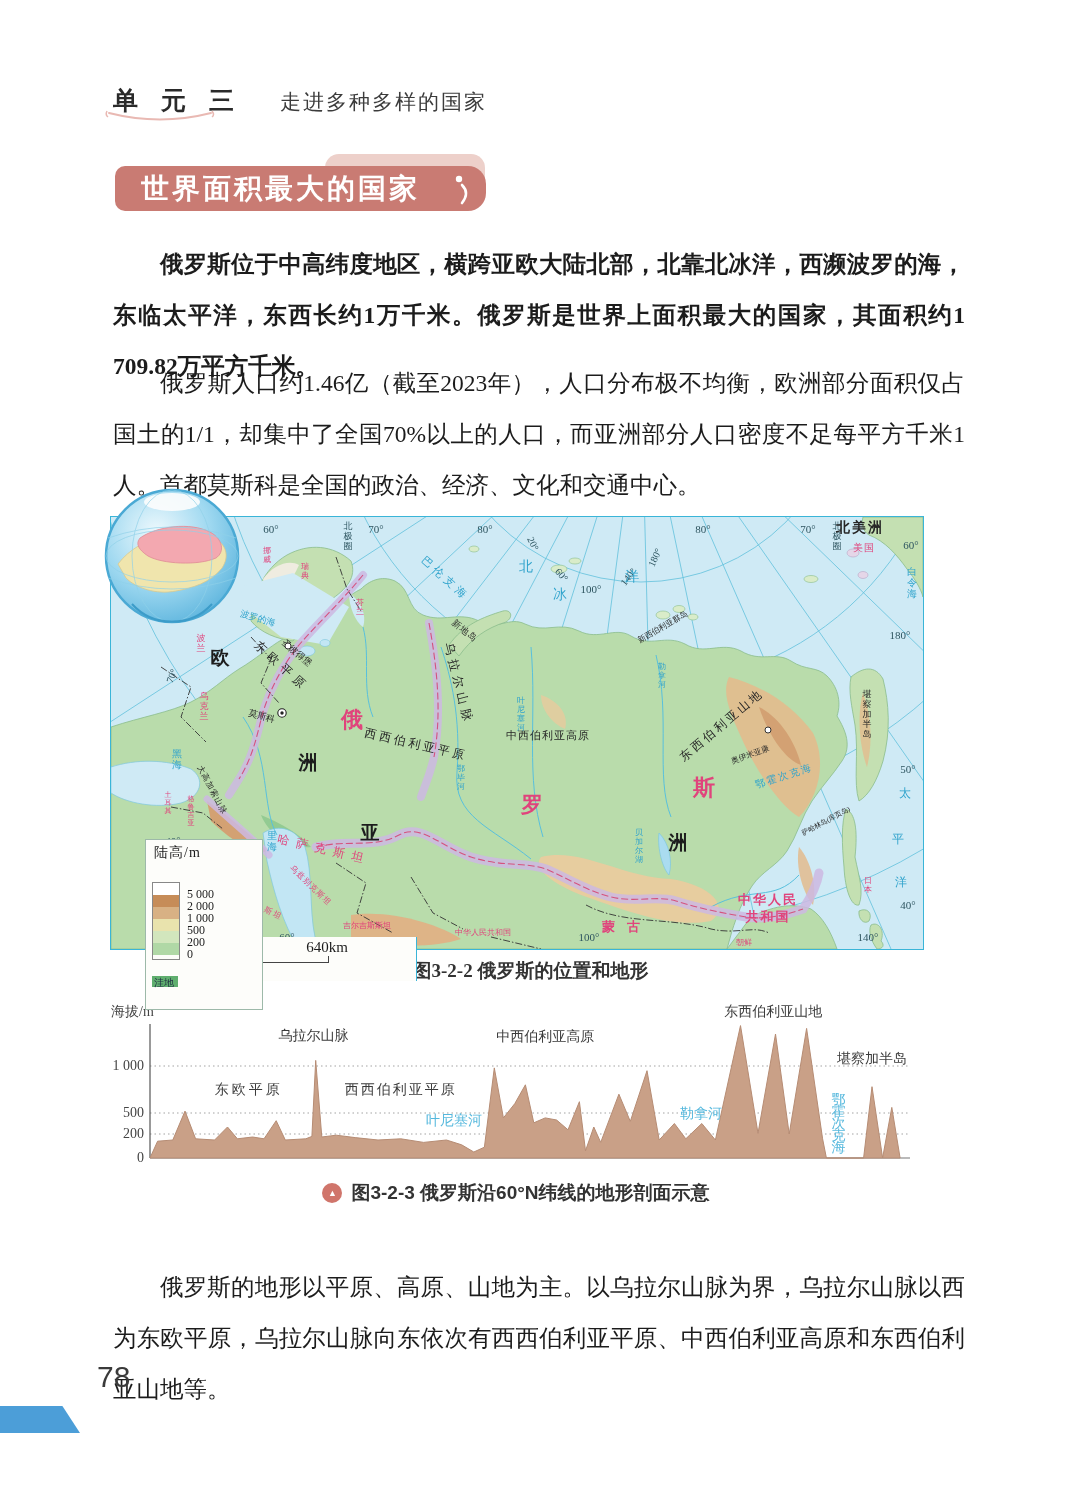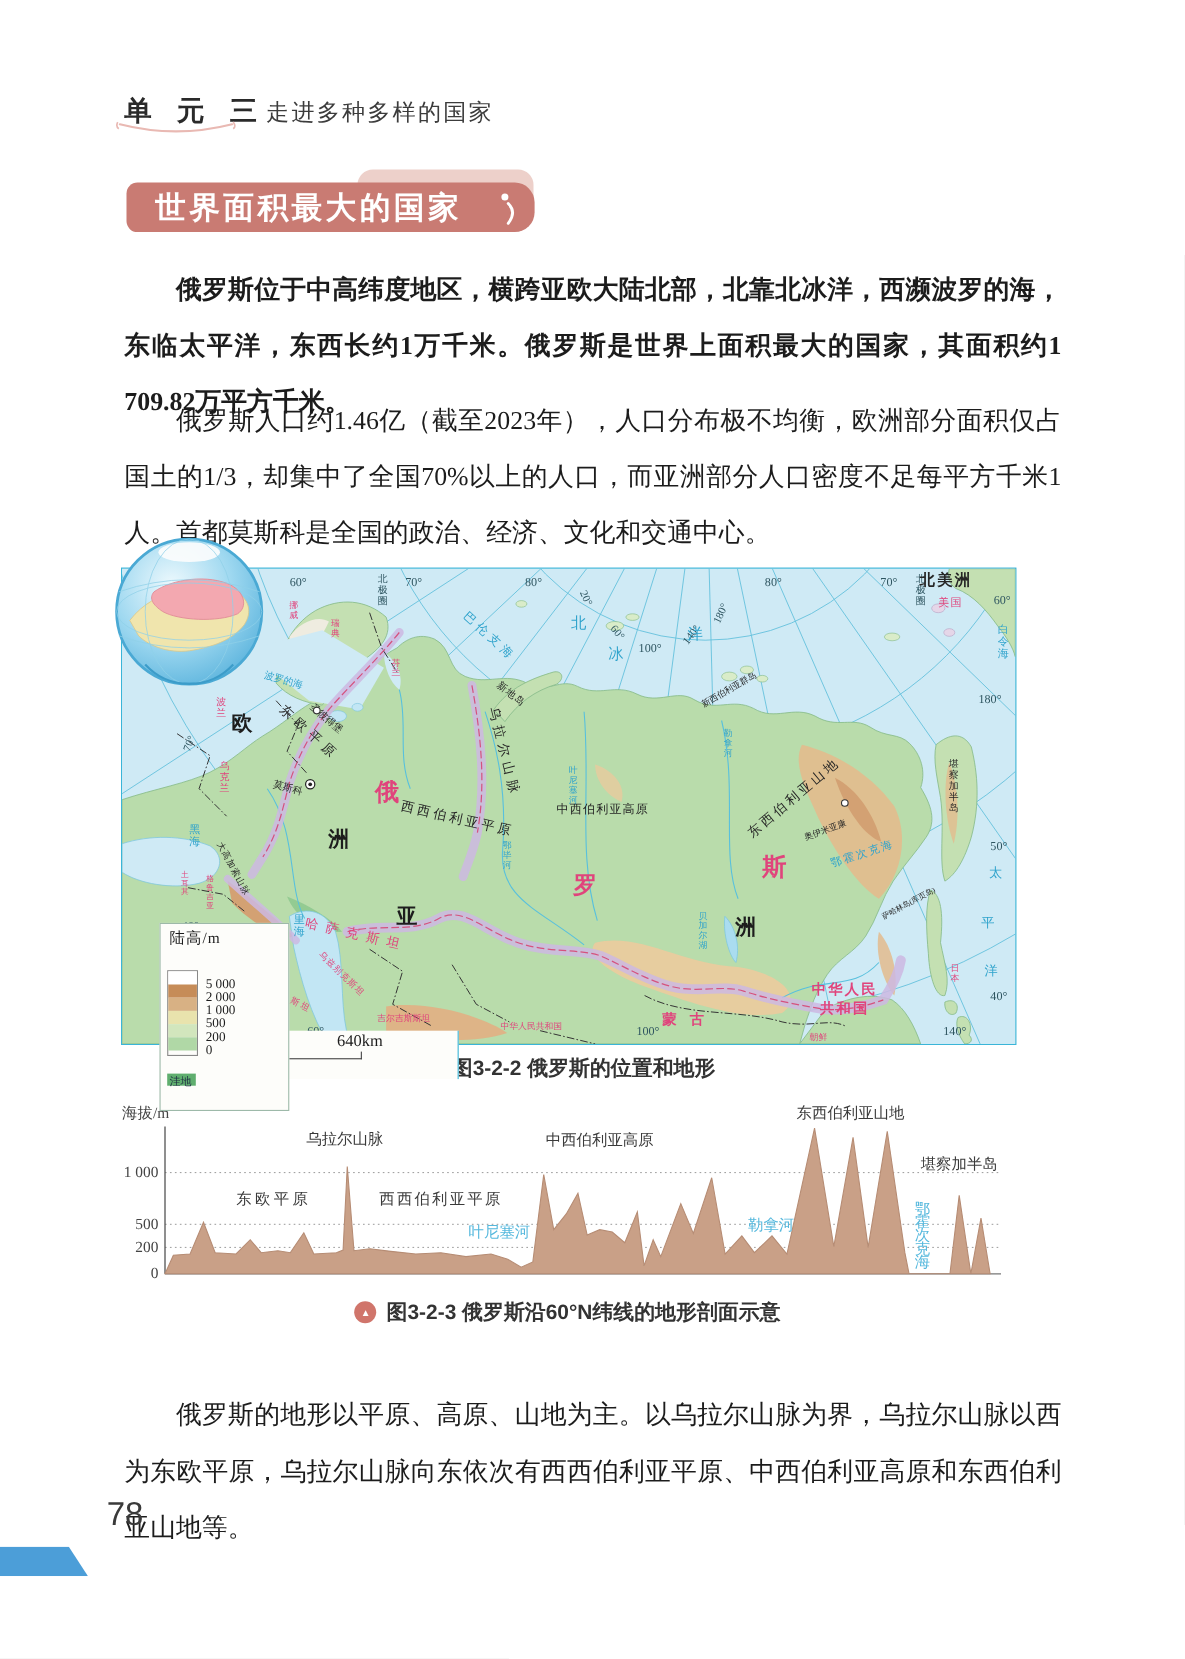--- a/index.html
+++ b/index.html
@@ -1,19 +1,19 @@
 <!DOCTYPE html>
 <html style="--banner: #c97b73; --banner_shadow: #edd0ca; --footer_blue: #4c9ed8; --caption_badge: #d0756b; --map_sea: #cfeaf5; --map_land: #b9dcab; --russia_label_pink: #e0447c;"><head>
 <meta charset="utf-8">
 <style>
   html,body{margin:0;padding:0;background:#e8e8e8;}
   .page{position:relative;width:1077px;height:1508px;background:#ffffff;margin:0 auto;
         font-family:"Liberation Serif",serif;color:#1c1c1c;overflow:hidden;}
   
-  .unit-header{position:absolute;left:113px;top:84px;display:flex;align-items:baseline;}
+  .unit-header{position:absolute;left:113px;top:84px;display:flex;align-items:baseline;gap:38px;}
   .unit-label{font-size:25px;font-weight:bold;letter-spacing:8px;color:#2a2a2a;position:relative;
               font-family:"Liberation Sans",sans-serif;}
   .unit-swoosh{position:absolute;left:-8px;top:26px;}
   .unit-title{font-size:21px;color:#3c3c3c;letter-spacing:2px;font-family:"Liberation Sans",sans-serif;}
   
   .banner-wrap{position:absolute;left:115px;top:163px;width:372px;height:50px;}
   .banner-shadow{position:absolute;left:210px;top:-9px;width:160px;height:48px;background:var(--banner_shadow);
                  border-radius:14px;}
   .banner{position:absolute;left:0;top:3px;width:345px;height:45px;background:var(--banner);
           border-radius:10px 18px 18px 10px;display:flex;align-items:center;padding-left:26px;}
@@ -42,21 +42,21 @@
   .legend-dep-label{font-size:10px;color:#234;margin-left:-24px;}
   .scalebox{position:absolute;left:106px;top:420px;width:178px;height:40px;background:#fdfdfa;
             border-left:1px solid #3ab5d8;border-right:1px solid #3ab5d8;z-index:4;padding:2px 10px;}
   .scale-nums{display:flex;justify-content:space-between;width:120px;font-size:15px;}
   .scale-bar{width:95px;height:6px;border-left:1.5px solid #444;border-right:1.5px solid #444;
              border-bottom:1.5px solid #444;margin-left:4px;}
   
   .caption{position:absolute;left:110px;width:812px;display:flex;justify-content:center;
            align-items:center;gap:9px;font-size:19px;font-weight:bold;color:#333;
            font-family:"Liberation Sans",sans-serif;}
-  #cap-map{top:958px;} #cap-profile{top:1180px;}
+  #cap-map{top:958px;font-family:Liberation Serif, serif;} #cap-profile{top:1180px;}
   .cap-badge{width:20px;height:20px;border-radius:50%;background:var(--caption_badge);color:#fff;
              display:flex;align-items:center;justify-content:center;font-size:9px;flex:0 0 auto;}
   
   .profile-fig{position:absolute;left:105px;top:998px;width:825px;height:190px;}
   
   .footer-bar{position:absolute;left:0;top:1406px;width:80px;height:27px;background:var(--footer_blue);
               clip-path:polygon(0 0,78% 0,100% 100%,0 100%);}
   .page-num{position:absolute;left:97px;top:1360px;font-size:30px;color:#3a3a3a;
             font-family:"Liberation Sans",sans-serif;}
   
@@ -93,21 +93,21 @@
     <div class="banner">
       <span class="banner-text">世界面积最大的国家</span>
       <svg class="banner-decor" width="26" height="32" viewBox="0 0 26 32">
         <circle cx="9" cy="6" r="3.2" fill="#ffffff"></circle>
         <path d="M12,12 q8,8 0,18" fill="none" stroke="#ffffff" stroke-width="2.6" stroke-linecap="round"></path>
       </svg>
     </div>
   </div>
 
   <p class="para" id="p1">俄罗斯位于中高纬度地区，横跨亚欧大陆北部，北靠北冰洋，西濒波罗的海，东临太平洋，东西长约1万千米。俄罗斯是世界上面积最大的国家，其面积约1 709.82万平方千米。</p>
-  <p class="para" id="p2">俄罗斯人口约1.46亿（截至2023年），人口分布极不均衡，欧洲部分面积仅占国土的1/3，却集中了全国70%以上的人口，而亚洲部分人口密度不足每平方千米1人。首都莫斯科是全国的政治、经济、文化和交通中心。</p>
+  <p class="para" id="p2">俄罗斯人口约1.46亿（截至2023年），人口分布极不均衡，欧洲部分面积仅占国土的1/1，却集中了全国70%以上的人口，而亚洲部分人口密度不足每平方千米1人。首都莫斯科是全国的政治、经济、文化和交通中心。</p>
 
   <div class="map-fig">
     <svg class="mainmap" width="812" height="432" viewBox="0 0 812 432">
 
       <rect x="0" y="0" width="812" height="432" fill="#cfeaf5"></rect>
 
       <g stroke="#56bcd9" stroke-width="0.8" fill="none" opacity="0.9">
         <line x1="530" y1="-140" x2="-350" y2="432"></line>
         <line x1="530" y1="-140" x2="-80" y2="432"></line>
         <line x1="530" y1="-140" x2="90" y2="432"></line>

